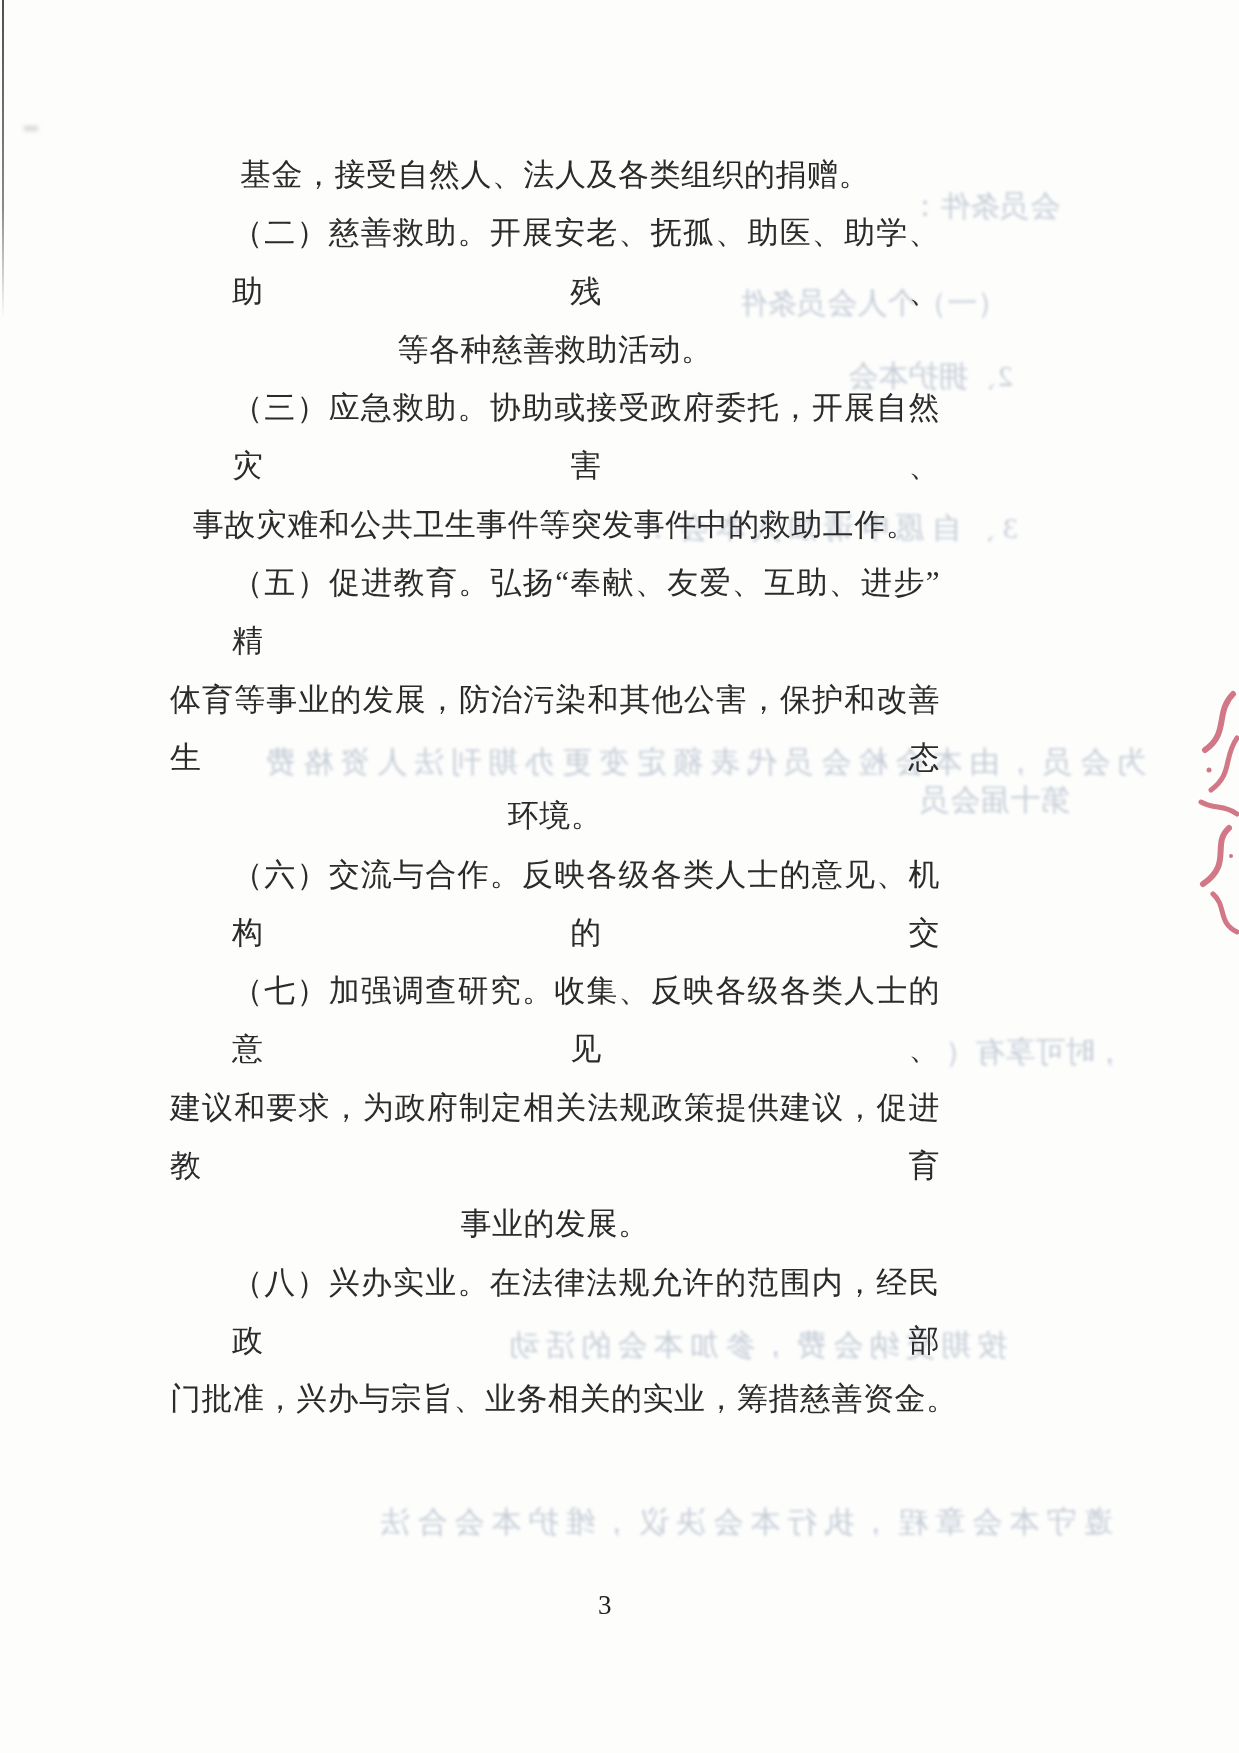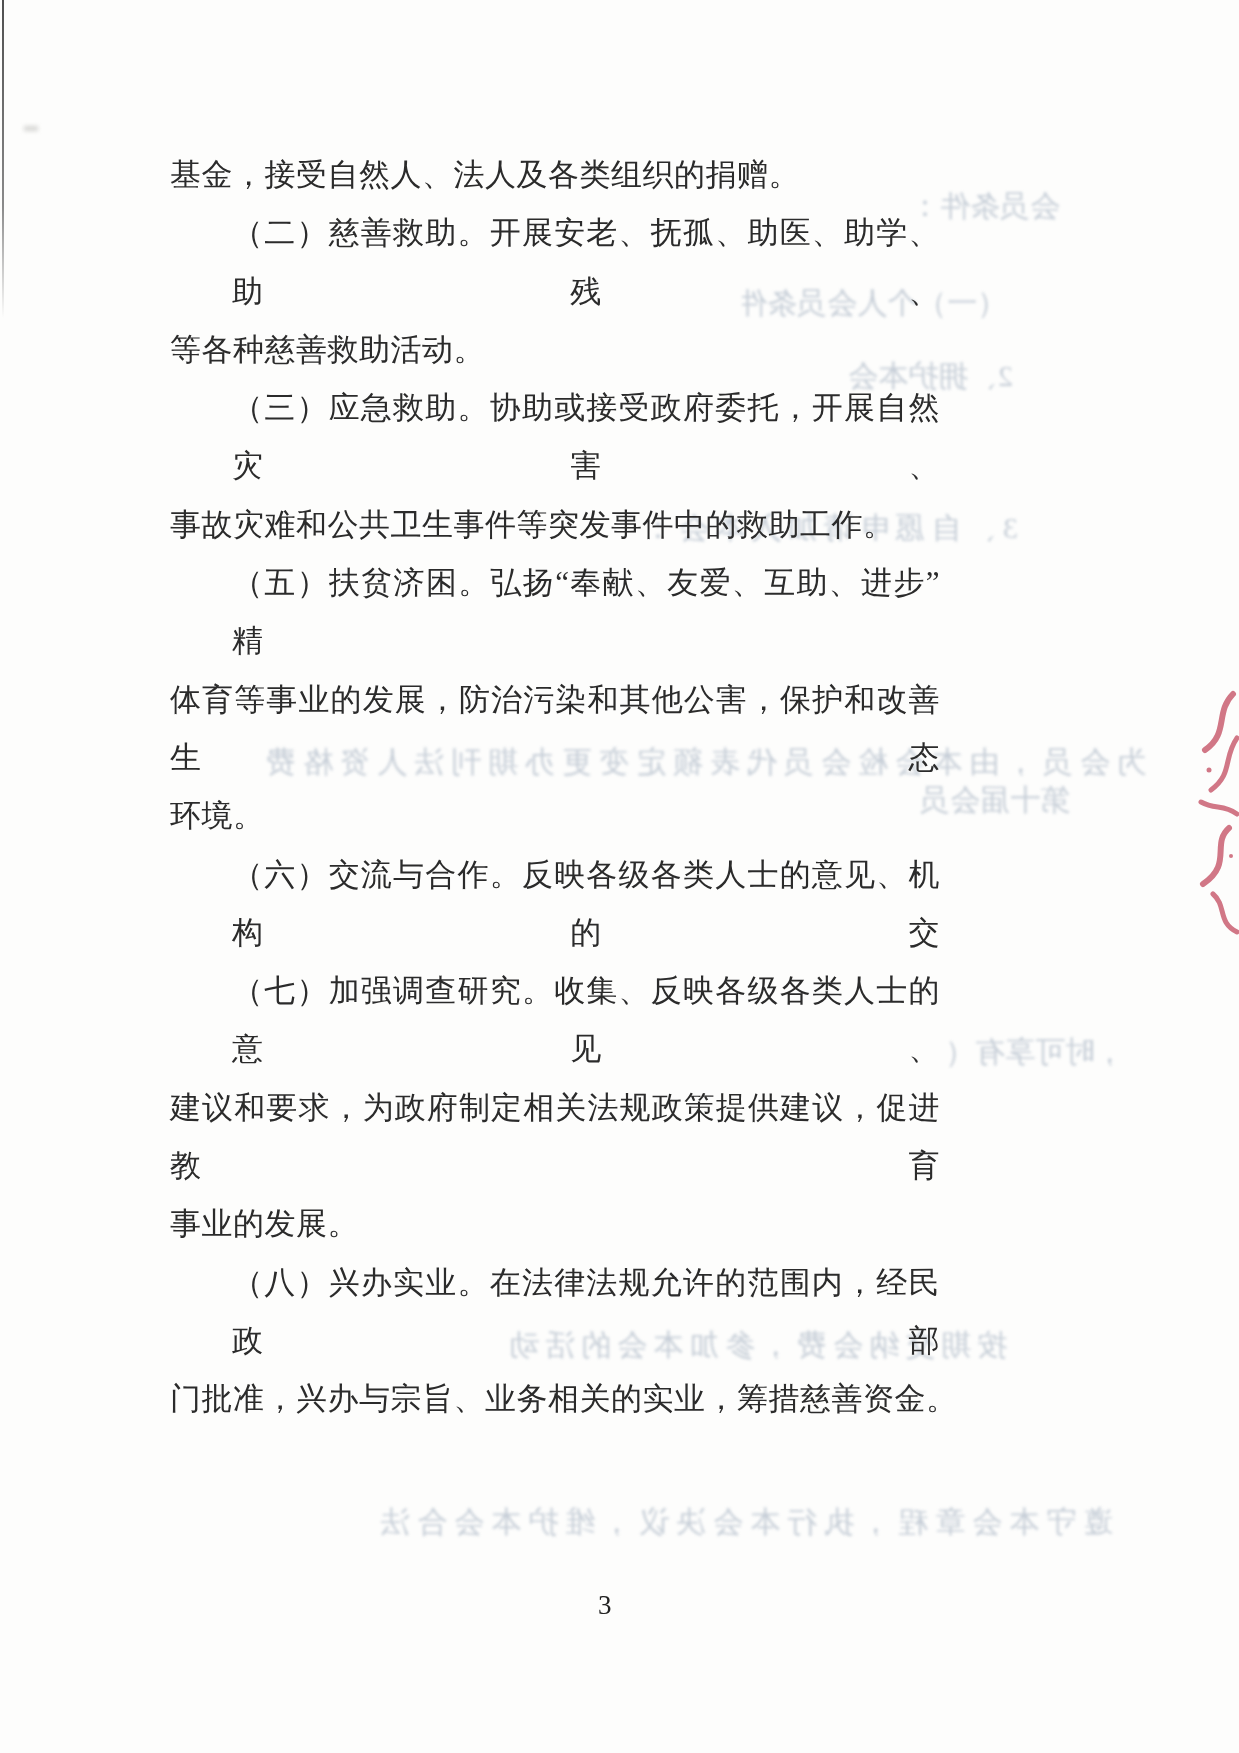--- a/index.html
+++ b/index.html
@@ -14,21 +14,21 @@
   
   .text-column{
     position:absolute;
     left:170px;top:146px;
     width:770px;
     color:#2b2b2b;
     font-size:31px;
     line-height:58.3px;
     letter-spacing:0.5px;
   }
-  .line{white-space:nowrap;text-align:left;}
+  .line{white-space:nowrap;text-align:center;}
   .line.fill{
     white-space:normal;
     text-align:justify;
     text-align-last:justify;
     text-justify:inter-ideograph;
   }
   .line.ind{padding-left:62px;}
   .line.ind.fill{padding-left:62px;box-sizing:border-box;width:770px;}
   
   .page-number{
@@ -101,21 +101,21 @@
       <circle cx="40" cy="170" r="2" fill="#c44f63" stroke="none"></circle>
     </g>
   </svg>
 
   <div class="text-column">
     <div class="line">基金，接受自然人、法人及各类组织的捐赠。</div>
     <div class="line ind fill">（二）慈善救助。开展安老、抚孤、助医、助学、助残、</div>
     <div class="line">等各种慈善救助活动。</div>
     <div class="line ind fill">（三）应急救助。协助或接受政府委托，开展自然灾害、</div>
     <div class="line">事故灾难和公共卫生事件等突发事件中的救助工作。</div>
-    <div class="line ind fill">（五）扶贫济困。弘扬“奉献、友爱、互助、进步”精</div>
+    <div class="line ind fill">（五）促进教育。弘扬“奉献、友爱、互助、进步”精</div>
     <div class="line fill">体育等事业的发展，防治污染和其他公害，保护和改善生态</div>
     <div class="line">环境。</div>
     <div class="line ind fill">（六）交流与合作。反映各级各类人士的意见、机构的交</div>
     <div class="line ind fill">（七）加强调查研究。收集、反映各级各类人士的意见、</div>
     <div class="line fill">建议和要求，为政府制定相关法规政策提供建议，促进教育</div>
     <div class="line">事业的发展。</div>
     <div class="line ind fill">（八）兴办实业。在法律法规允许的范围内，经民政部</div>
     <div class="line">门批准，兴办与宗旨、业务相关的实业，筹措慈善资金。</div>
 
   </div>

